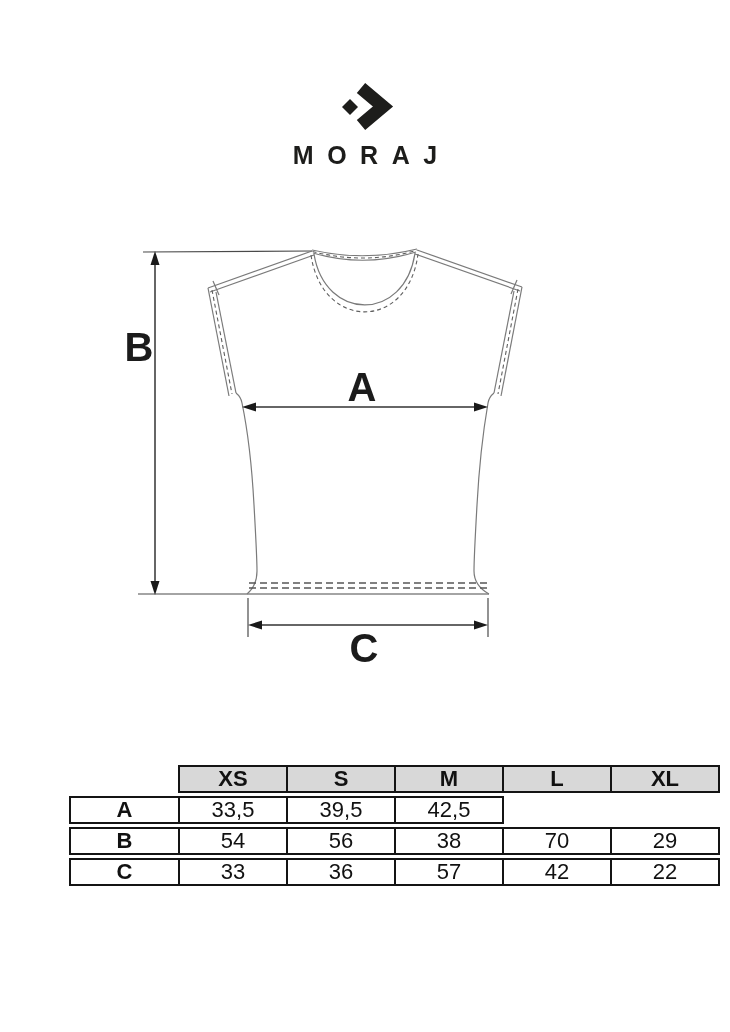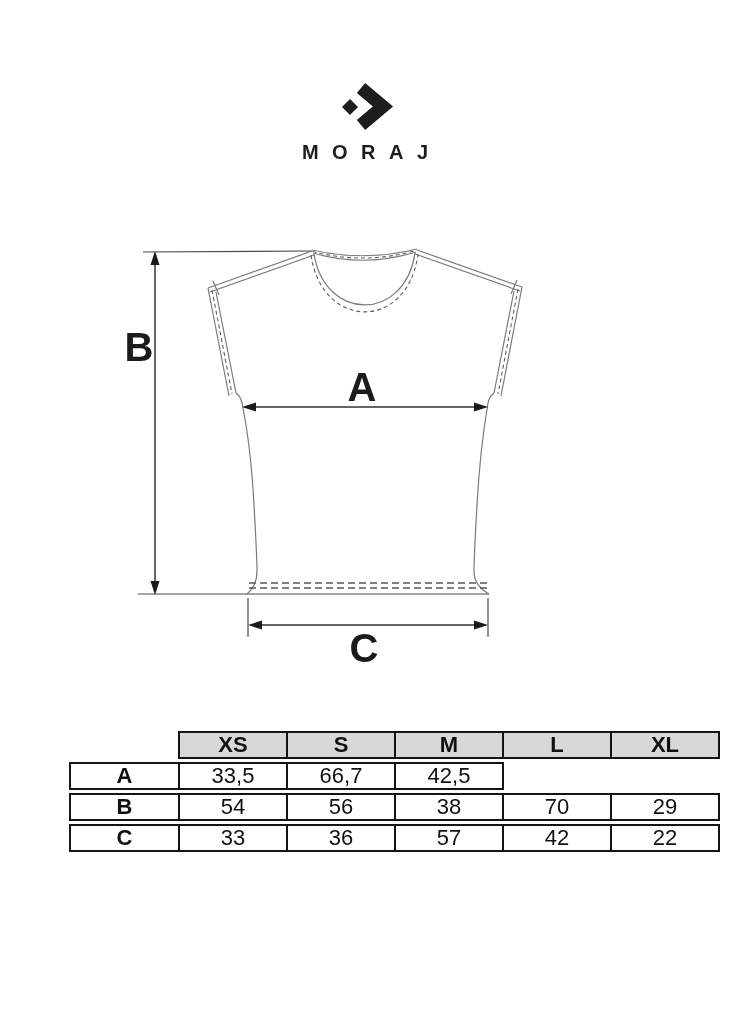--- a/index.html
+++ b/index.html
@@ -13,21 +13,21 @@
   }
 
   
   .logo-block {
     position: absolute; top: 78px; left: 0; width: 730px;
     display: flex; flex-direction: column; align-items: center;
   }
   .logo-icon svg { width: 60px; height: 54px; display: block; }
   .wordmark {
     margin-top: 9px;
-    font-size: 20px; font-weight: bold;
+    font-size: 25px; font-weight: bold;
     letter-spacing: 13.5px; margin-right: -13.5px;
     color: #1d1d1b;
   }
 
   
   .diagram {
     position: absolute; left: 110px; top: 225px;
     width: 460px; height: 445px;
   }
   .diagram svg { width: 100%; height: 100%; display: block; }
@@ -36,21 +36,21 @@
     font-weight: bold; font-size: 40px; fill: #1b1b1b;
   }
   .shirt-line { stroke: #7a7a7a; stroke-width: 1.2; fill: none; }
   .shirt-dash { stroke: #5f5f5f; stroke-width: 1.1; fill: none; stroke-dasharray: 4 3; }
   .hem-dash   { stroke: #575757; stroke-width: 1.3; fill: none; stroke-dasharray: 7 4; }
   .dim-line   { stroke: #333333; stroke-width: 1.5; fill: none; }
   .ext-line   { stroke: #4a4a4a; stroke-width: 1.2; fill: none; }
   .arrow-head { fill: #1a1a1a; stroke: none; }
 
   
-  .size-table { position: absolute; left: 40px; top: 731px; padding-left: 29px; }
+  .size-table { position: absolute; left: 40px; top: 765px; padding-left: 29px; }
   .t-row { display: flex; margin-top: 3px; }
   .t-row:first-child { margin-top: 0; }
   .cell {
     box-sizing: border-box;
     border: 2px solid #141414;
     height: 28px;
     margin-left: -2px;
     display: flex; align-items: center; justify-content: center;
     background: #ffffff;
     font-size: 22px; line-height: 1;
@@ -149,21 +149,21 @@
     <div class="cell size-col">XS</div>
     <div class="cell size-col">S</div>
     <div class="cell size-col">M</div>
     <div class="cell size-col">L</div>
     <div class="cell size-col">XL</div>
   </div>
 
   <div class="t-row">
     <div class="cell label-col">A</div>
     <div class="cell size-col">33,5</div>
-    <div class="cell size-col">66,7</div>
+    <div class="cell size-col">39,5</div>
     <div class="cell size-col">42,5</div>
   </div>
 
   <div class="t-row">
     <div class="cell label-col">B</div>
     <div class="cell size-col">54</div>
     <div class="cell size-col">56</div>
     <div class="cell size-col">38</div>
     <div class="cell size-col">70</div>
     <div class="cell size-col">29</div>

